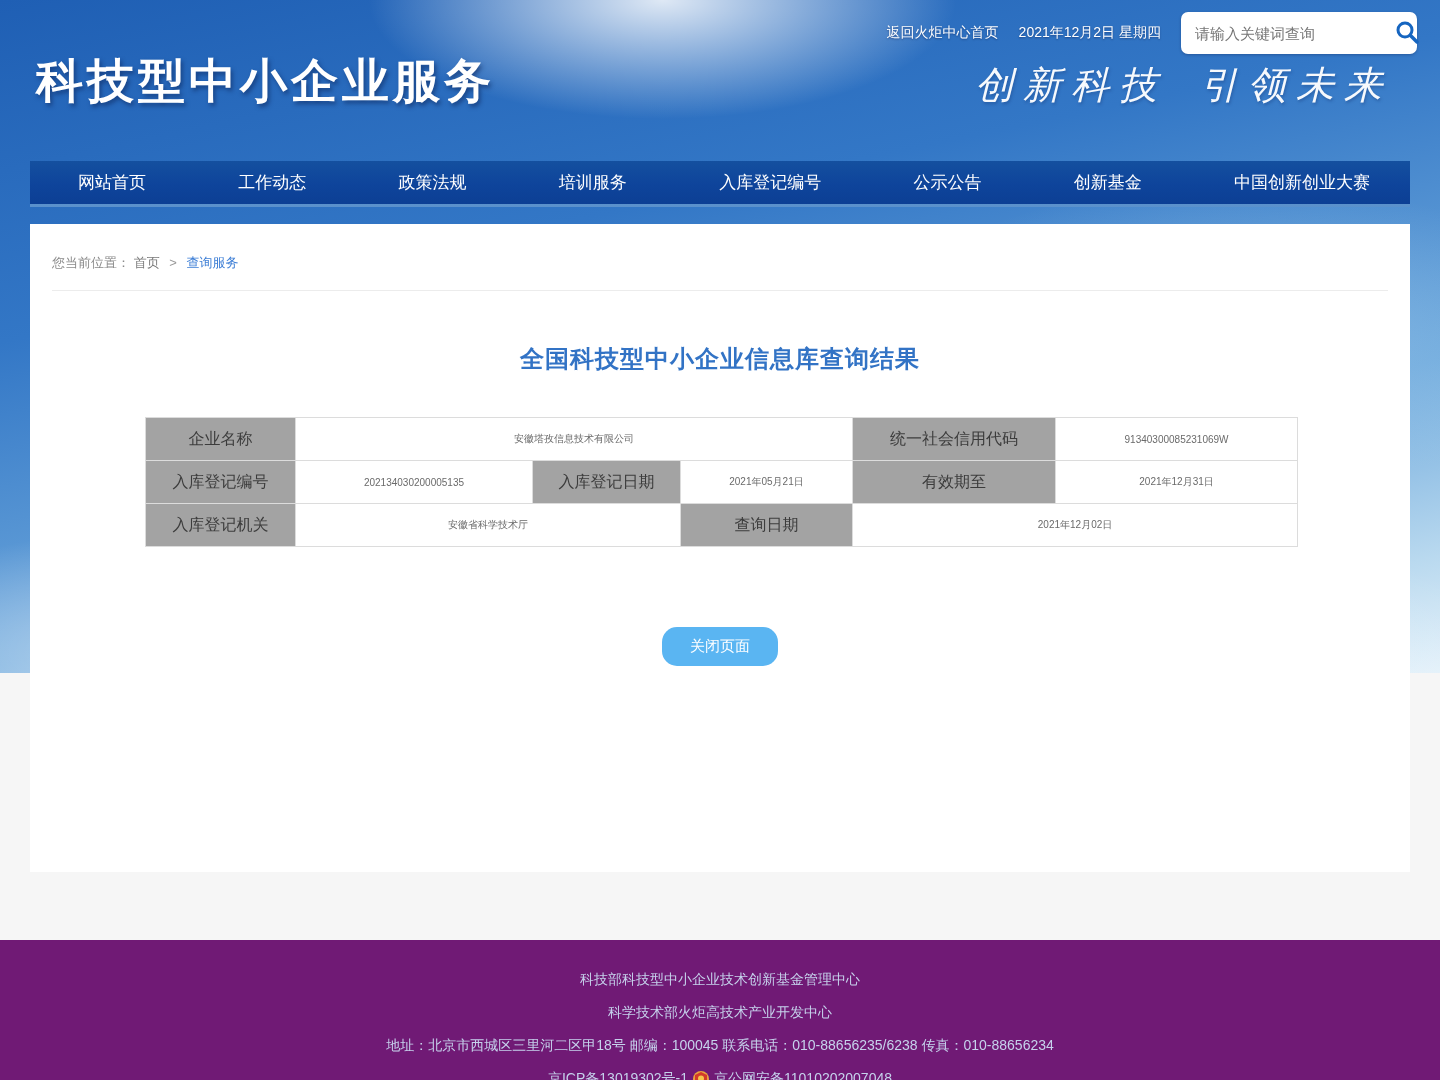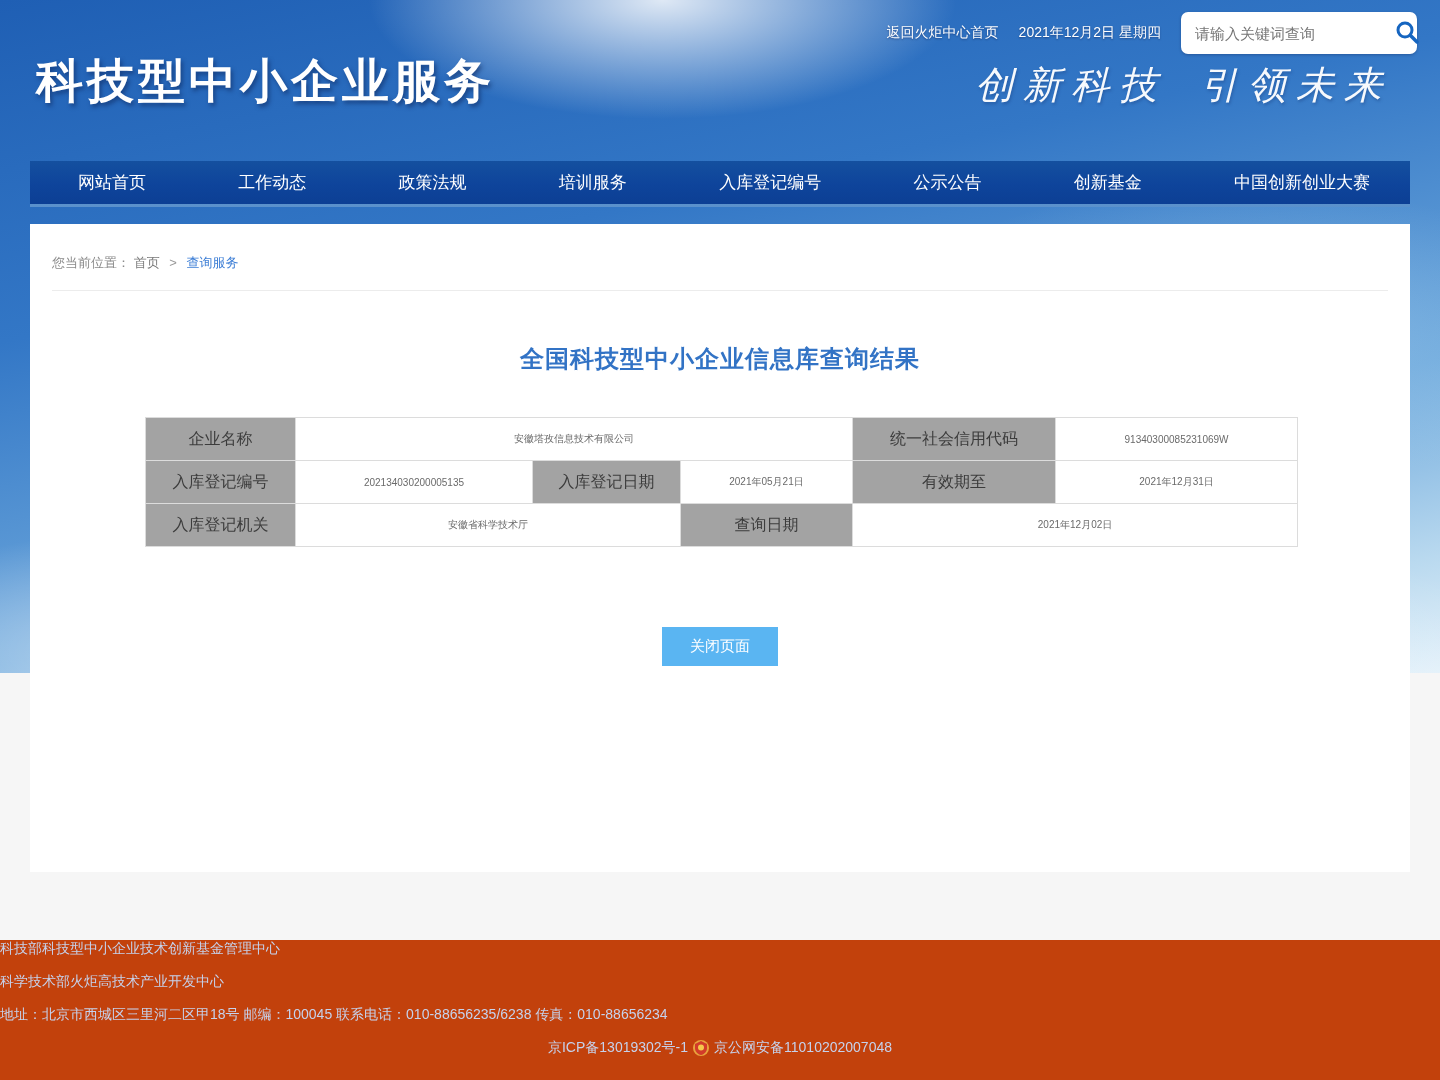--- a/index.html
+++ b/index.html
@@ -86,28 +86,29 @@
   table.result td {
     border:1px solid #dcdcdc; height:43px; text-align:center;
     font-size:10px; color:#6a6a6a; overflow:hidden; white-space:nowrap;
   }
   table.result td.lbl {
     background:#a3a3a3; color:#3c3c3c; font-size:16px;
   }
 
   .close-btn {
     display:block; margin:80px auto 0; width:116px; height:39px;
-    background:#5ab5f2; border:none; border-radius:0; cursor:pointer;
+    background:#5ab5f2; border:none; border-radius:15px; cursor:pointer;
     color:#fff; font-size:15px; font-family:"Liberation Sans", sans-serif;
   }
 
   
   .footer {
     position:absolute; bottom:0; left:0; width:1440px; height:140px;
-    background:#c2410c; color:#c6d2ec; font-size:14px; text-align:left;
+    background:#701a75; color:#c6d2ec; font-size:14px; text-align:center;
+    padding-top:31px;
   }
   .footer .f-line { margin-bottom:15px; }
   .footer .f-last { display:flex; align-items:center; justify-content:center; gap:4px; }
   .badge-icon { width:18px; height:18px; display:inline-block; }
 </style>
 </head>
 <body>
 
 <div class="sky"></div>
 

